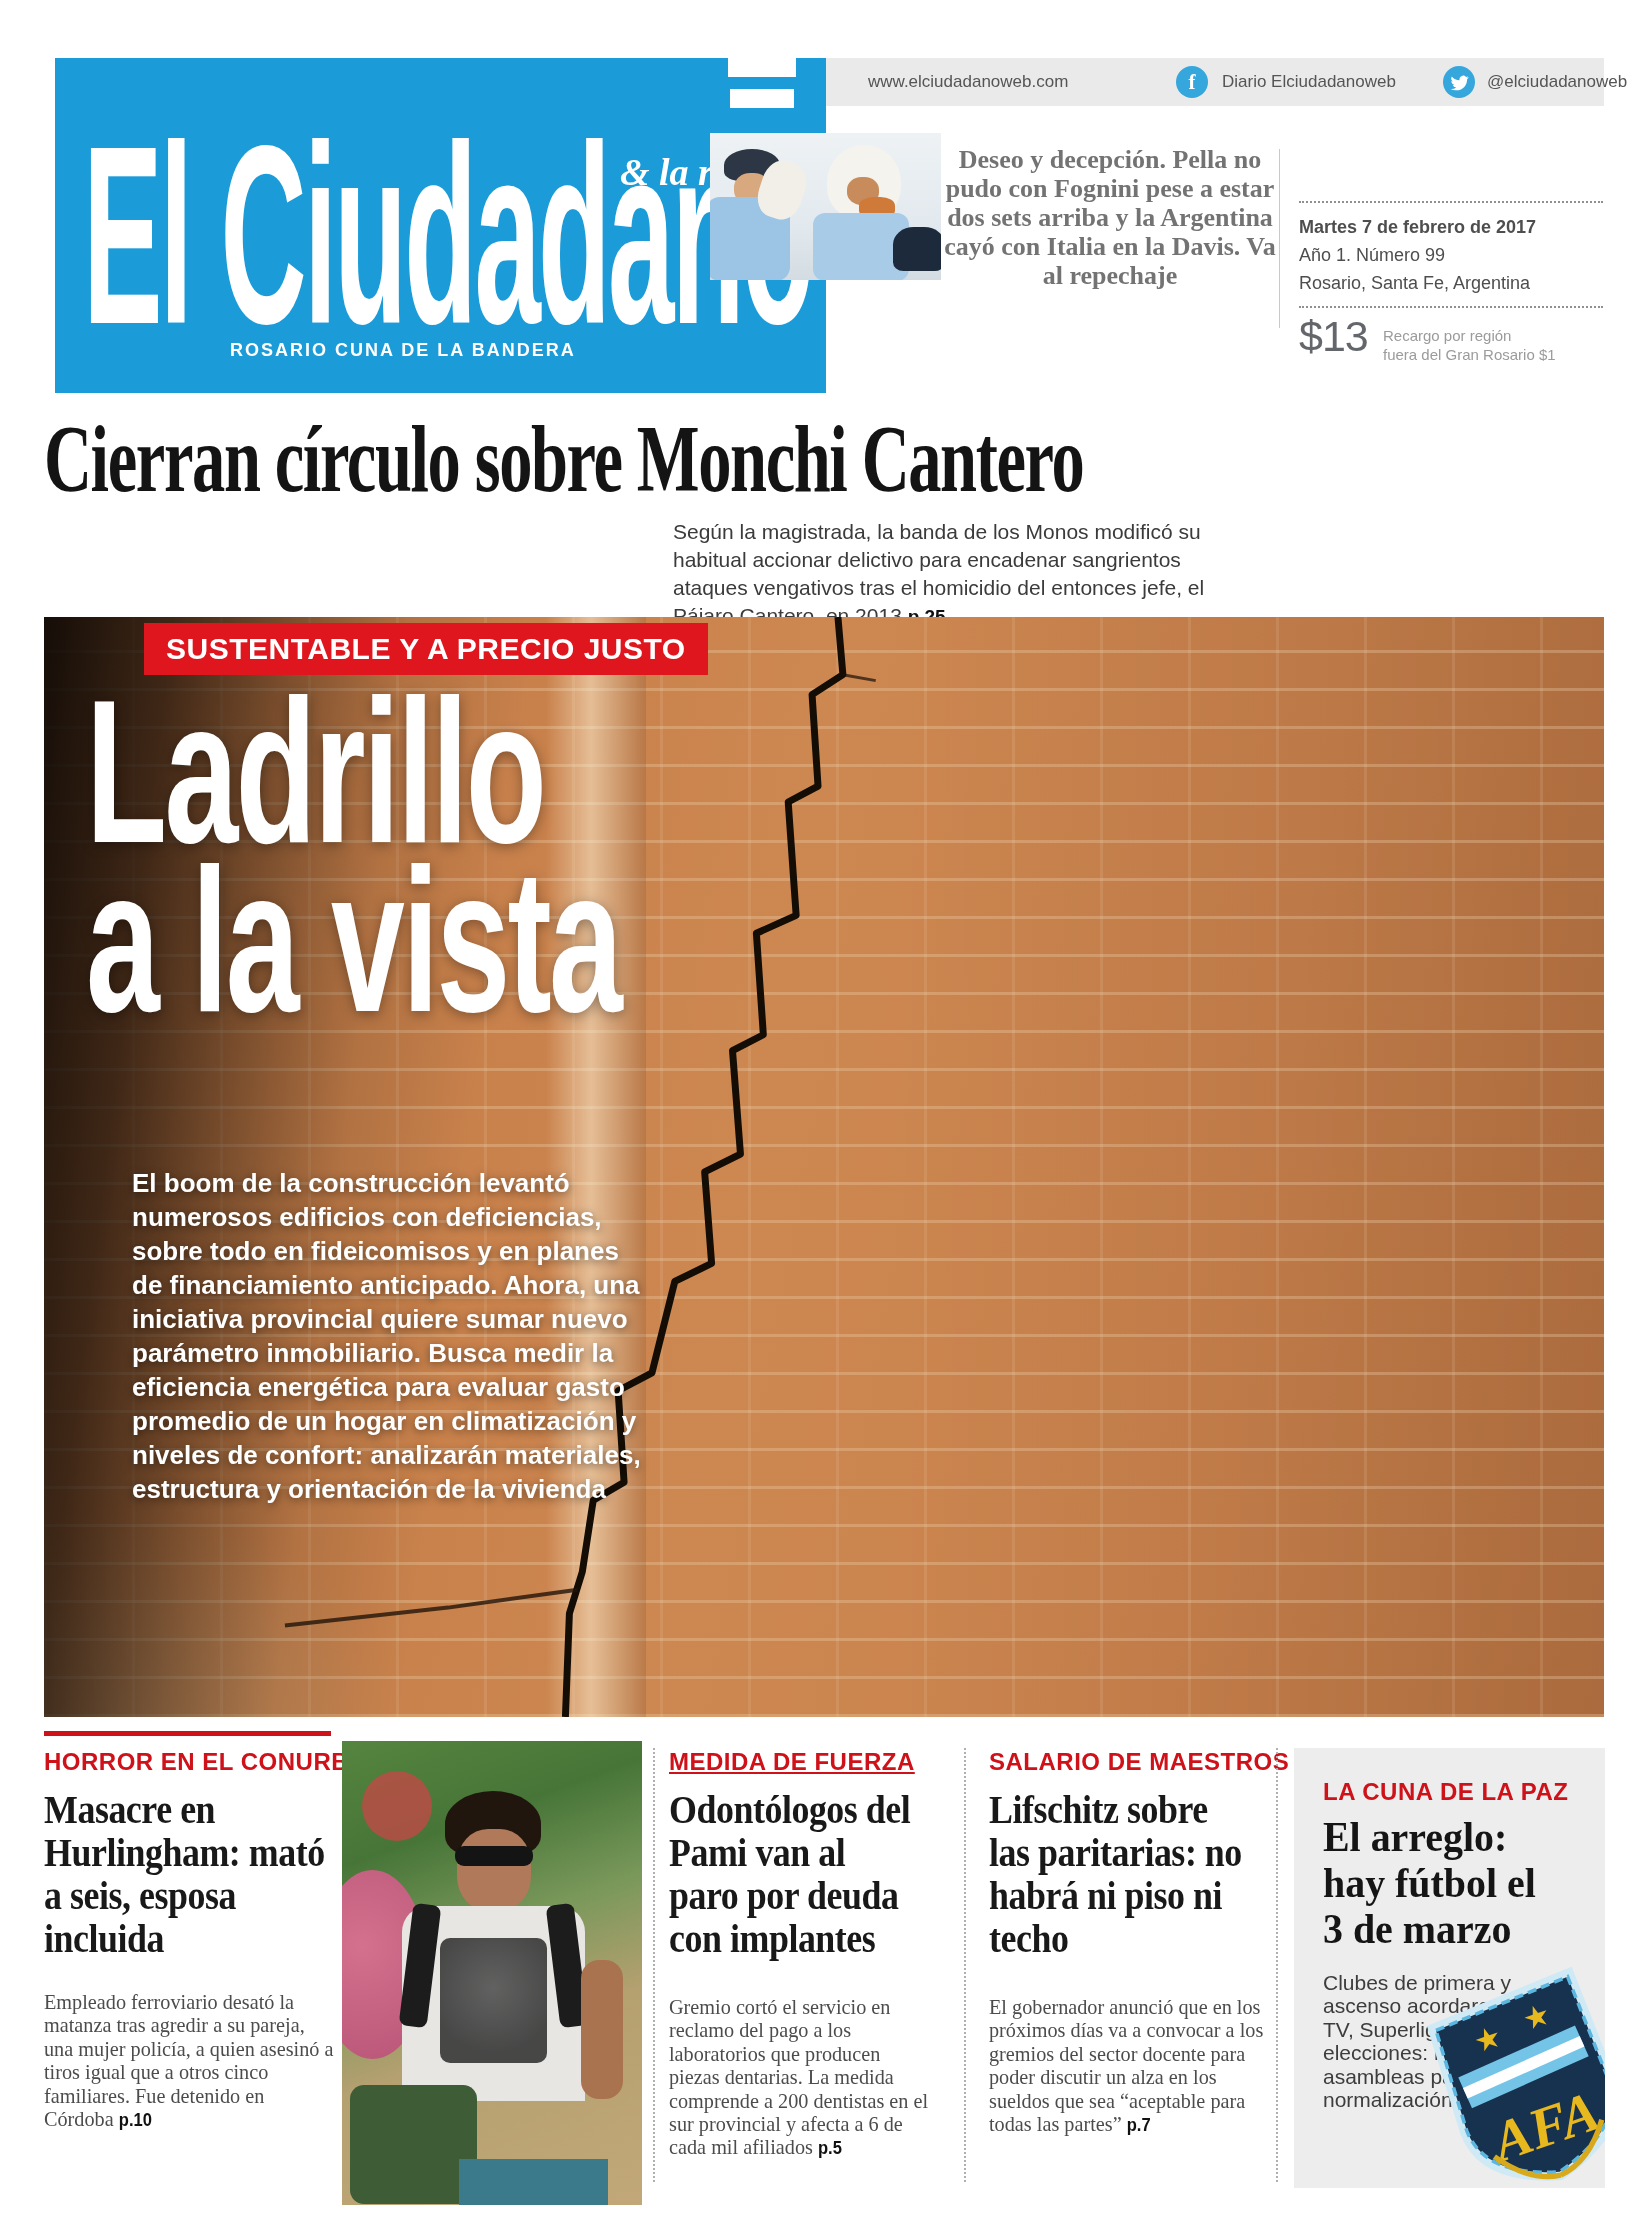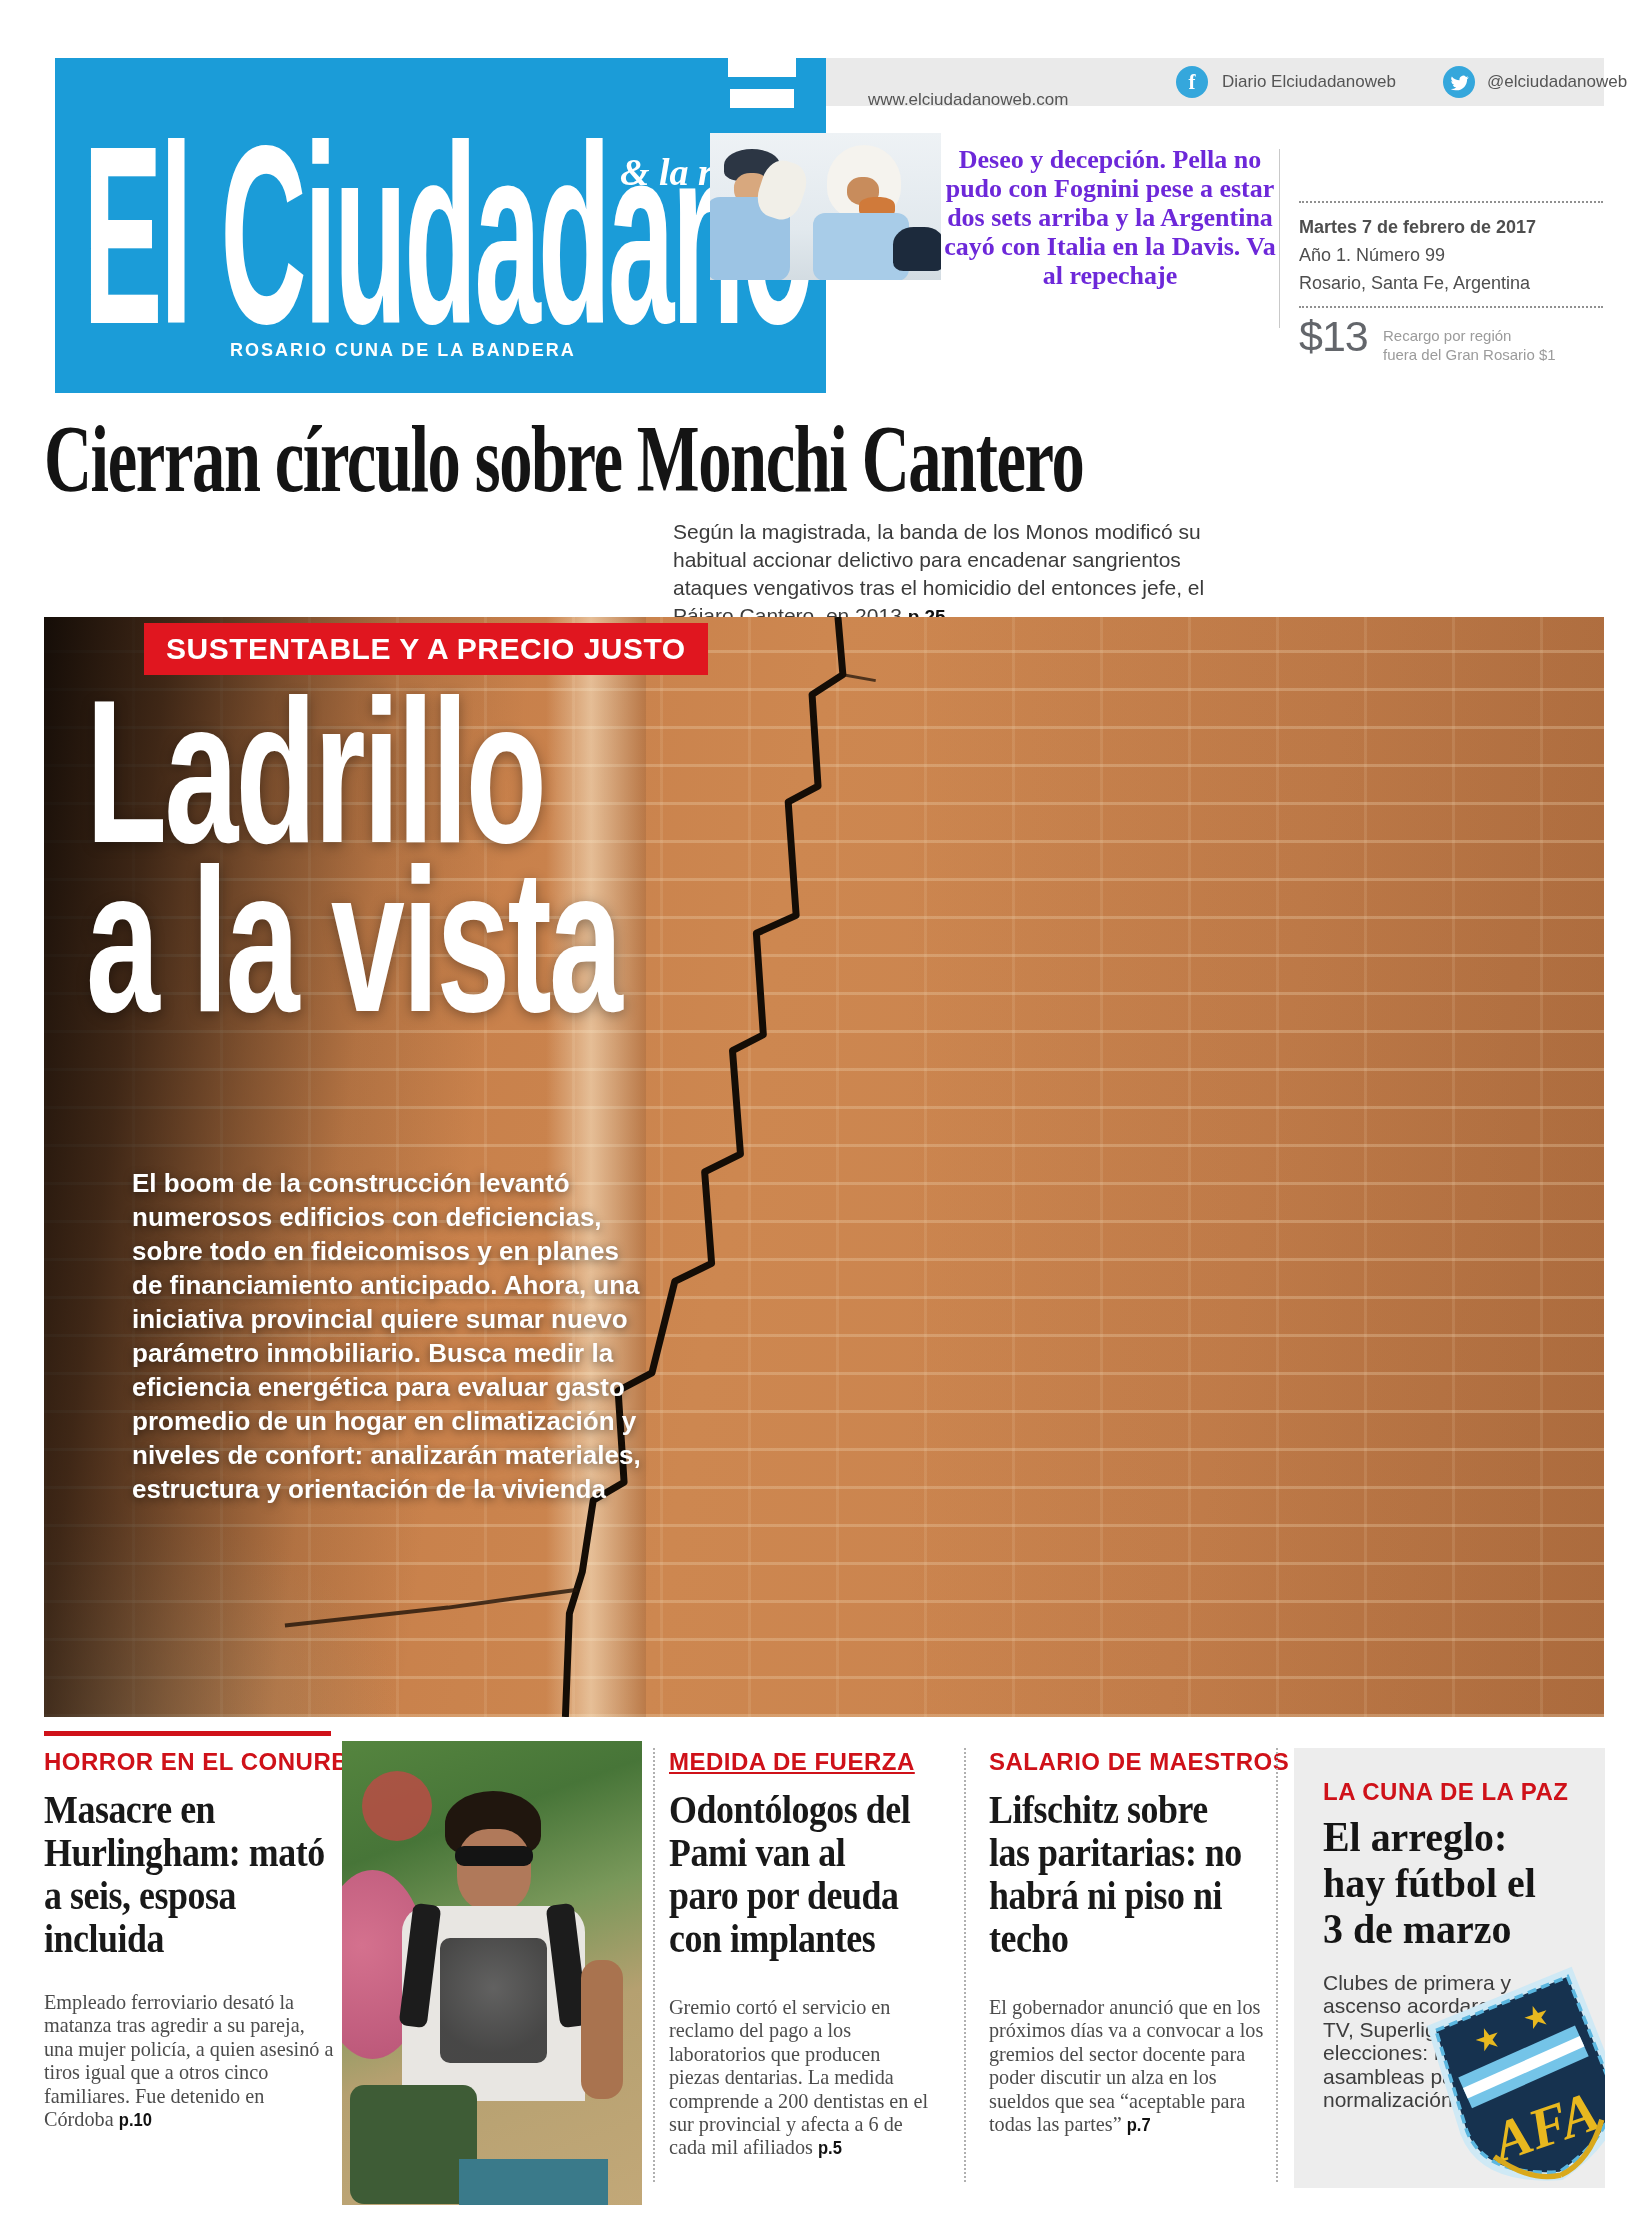--- a/index.html
+++ b/index.html
@@ -2,21 +2,21 @@
 <html><head>
 <meta charset="utf-8">
 <style>
   html,body{margin:0;padding:0;background:#ffffff;}
   .page{position:relative;width:1646px;height:2233px;background:#fff;overflow:hidden;
         font-family:"Liberation Sans","DejaVu Sans",sans-serif;}
   .abs{position:absolute;}
 
   
   .topbar{left:826px;top:58px;width:778px;height:48px;background:#eaeaea;}
-  .topbar .site{left:42px;top:14px;font-size:17px;color:#555;margin-top:18px;}
+  .topbar .site{left:42px;top:14px;font-size:17px;color:#555;}
   .soc-ic{width:32px;height:32px;border-radius:50%;background:#35a7dc;color:#fff;
           text-align:center;line-height:32px;font-weight:700;}
   .fb{left:350px;top:8px;font-family:"Liberation Serif",serif;font-size:21px;}
   .tw{left:617px;top:8px;}
   .soc-lb{top:14px;font-size:17px;color:#555;}
 
   
   .masthead{left:55px;top:58px;width:771px;height:335px;background:#1b9cd8;}
   .mbar{background:#fff;height:19px;}
   .mast-title{left:28px;top:50px;color:#fff;font-weight:700;font-size:254px;line-height:1;
@@ -24,21 +24,21 @@
   .mast-region{left:565px;top:92px;color:#fff;font-family:"Liberation Serif",serif;
                font-style:italic;font-weight:700;font-size:38px;}
   .mast-tag{left:175px;top:282px;color:#fff;font-size:18px;font-weight:700;letter-spacing:2px;}
 
   
   .ph-tennis{left:710px;top:133px;width:231px;height:147px;overflow:hidden;z-index:3;
              background:linear-gradient(180deg,#eef2f5 0%,#e2e9ee 65%,#d3dce2 100%);}
   .ph-tennis div{position:absolute;}
 
   
-  .teaser{left:943px;top:145px;width:334px;text-align:center;color:#6d28d9;
+  .teaser{left:943px;top:145px;width:334px;text-align:center;color:#737373;
           font-family:"Liberation Serif",serif;font-weight:700;font-size:26px;line-height:29px;}
   .vrule{left:1279px;top:149px;width:1px;height:179px;background:#c9c9c9;}
 
   
   .dotted{height:0;border-top:2px dotted #909090;width:304px;left:1299px;}
   .issue{left:1299px;top:213px;font-size:18px;line-height:28px;color:#4e4e4e;}
   .issue .b1{font-weight:700;}
   .price{left:1299px;top:312px;font-size:43px;color:#63666b;letter-spacing:-1px;}
   .price-note{left:1383px;top:326px;font-size:15px;line-height:19px;color:#9b9b9b;}
 

